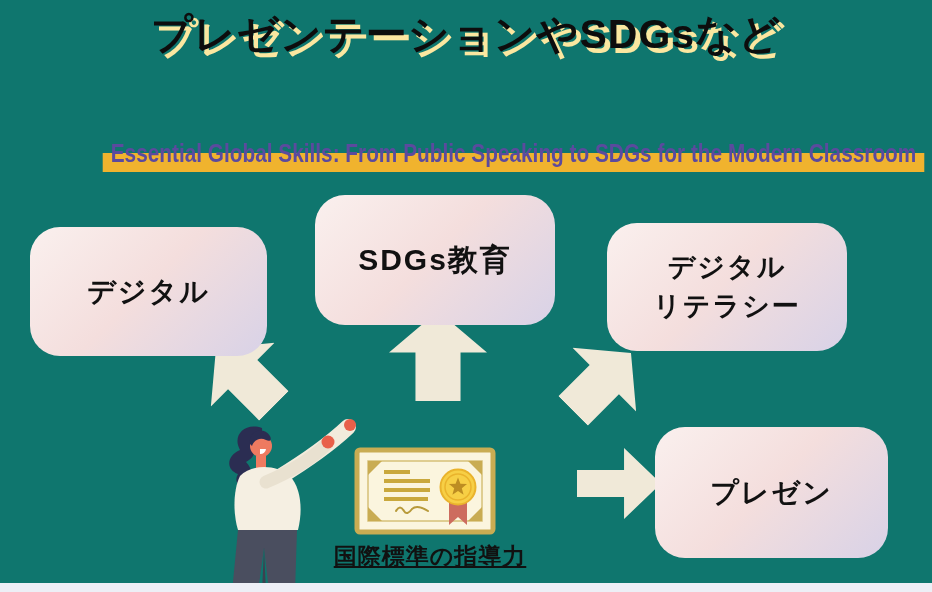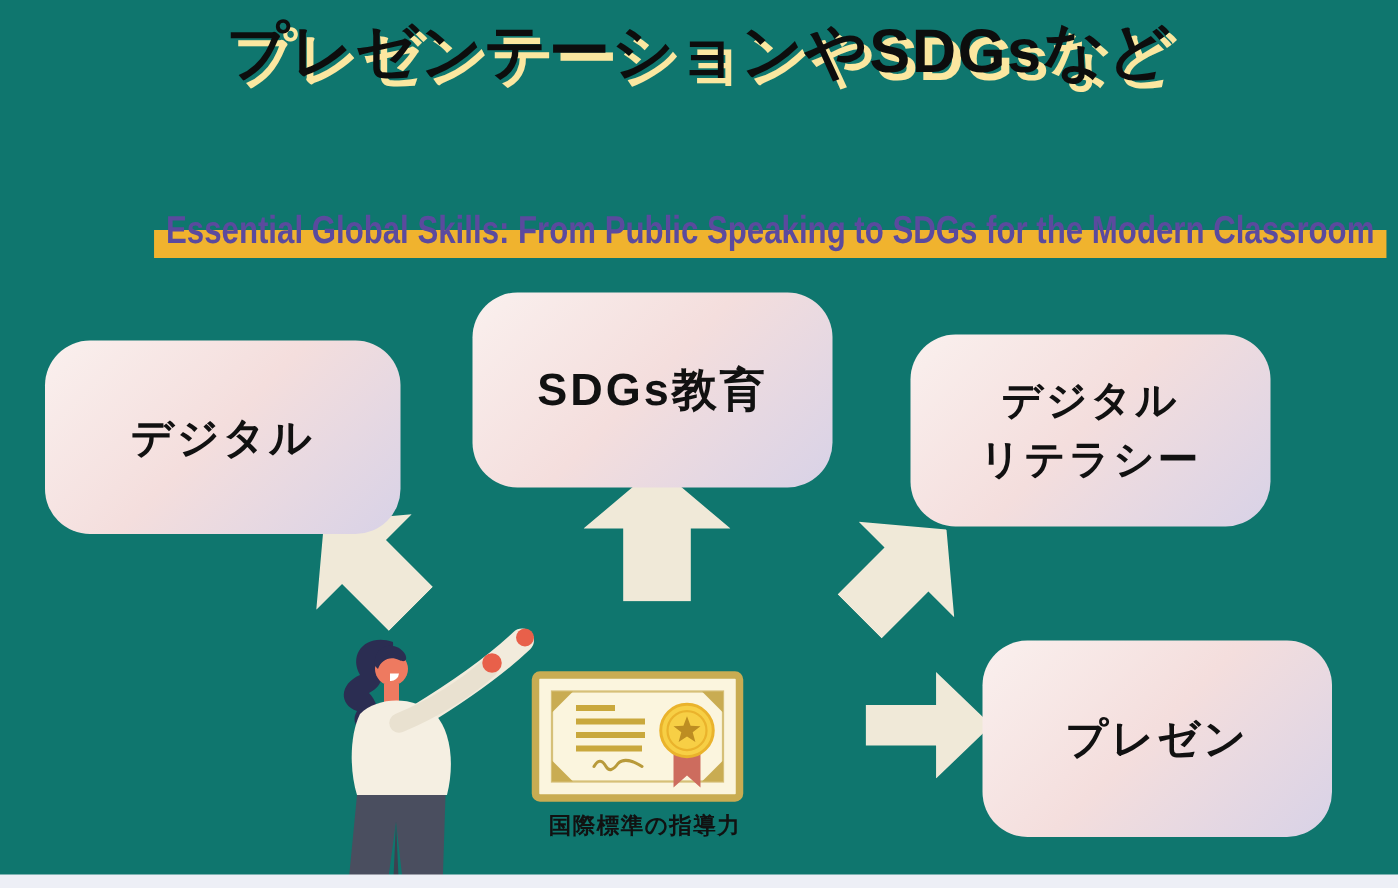--- a/index.html
+++ b/index.html
@@ -90,25 +90,26 @@
 
   
   .person-svg { position: absolute; left: 216px; top: 418px; z-index: 3; }
   .cert-svg   { position: absolute; left: 354px; top: 447px; z-index: 3; }
 
   .center-caption {
     position: absolute;
     left: 320px; top: 541px;
     width: 220px;
     text-align: center;
-    font-size: 15px;
+    font-size: 23px;
     font-weight: bold;
     letter-spacing: 1px;
     color: #111;
     z-index: 4;
+    text-decoration: underline;
   }
 
   
   .footer-strip {
     position: absolute;
     left: 0; bottom: 0;
     width: 932px; height: 9px;
     background: #edeff6;
     z-index: 5;
   }

